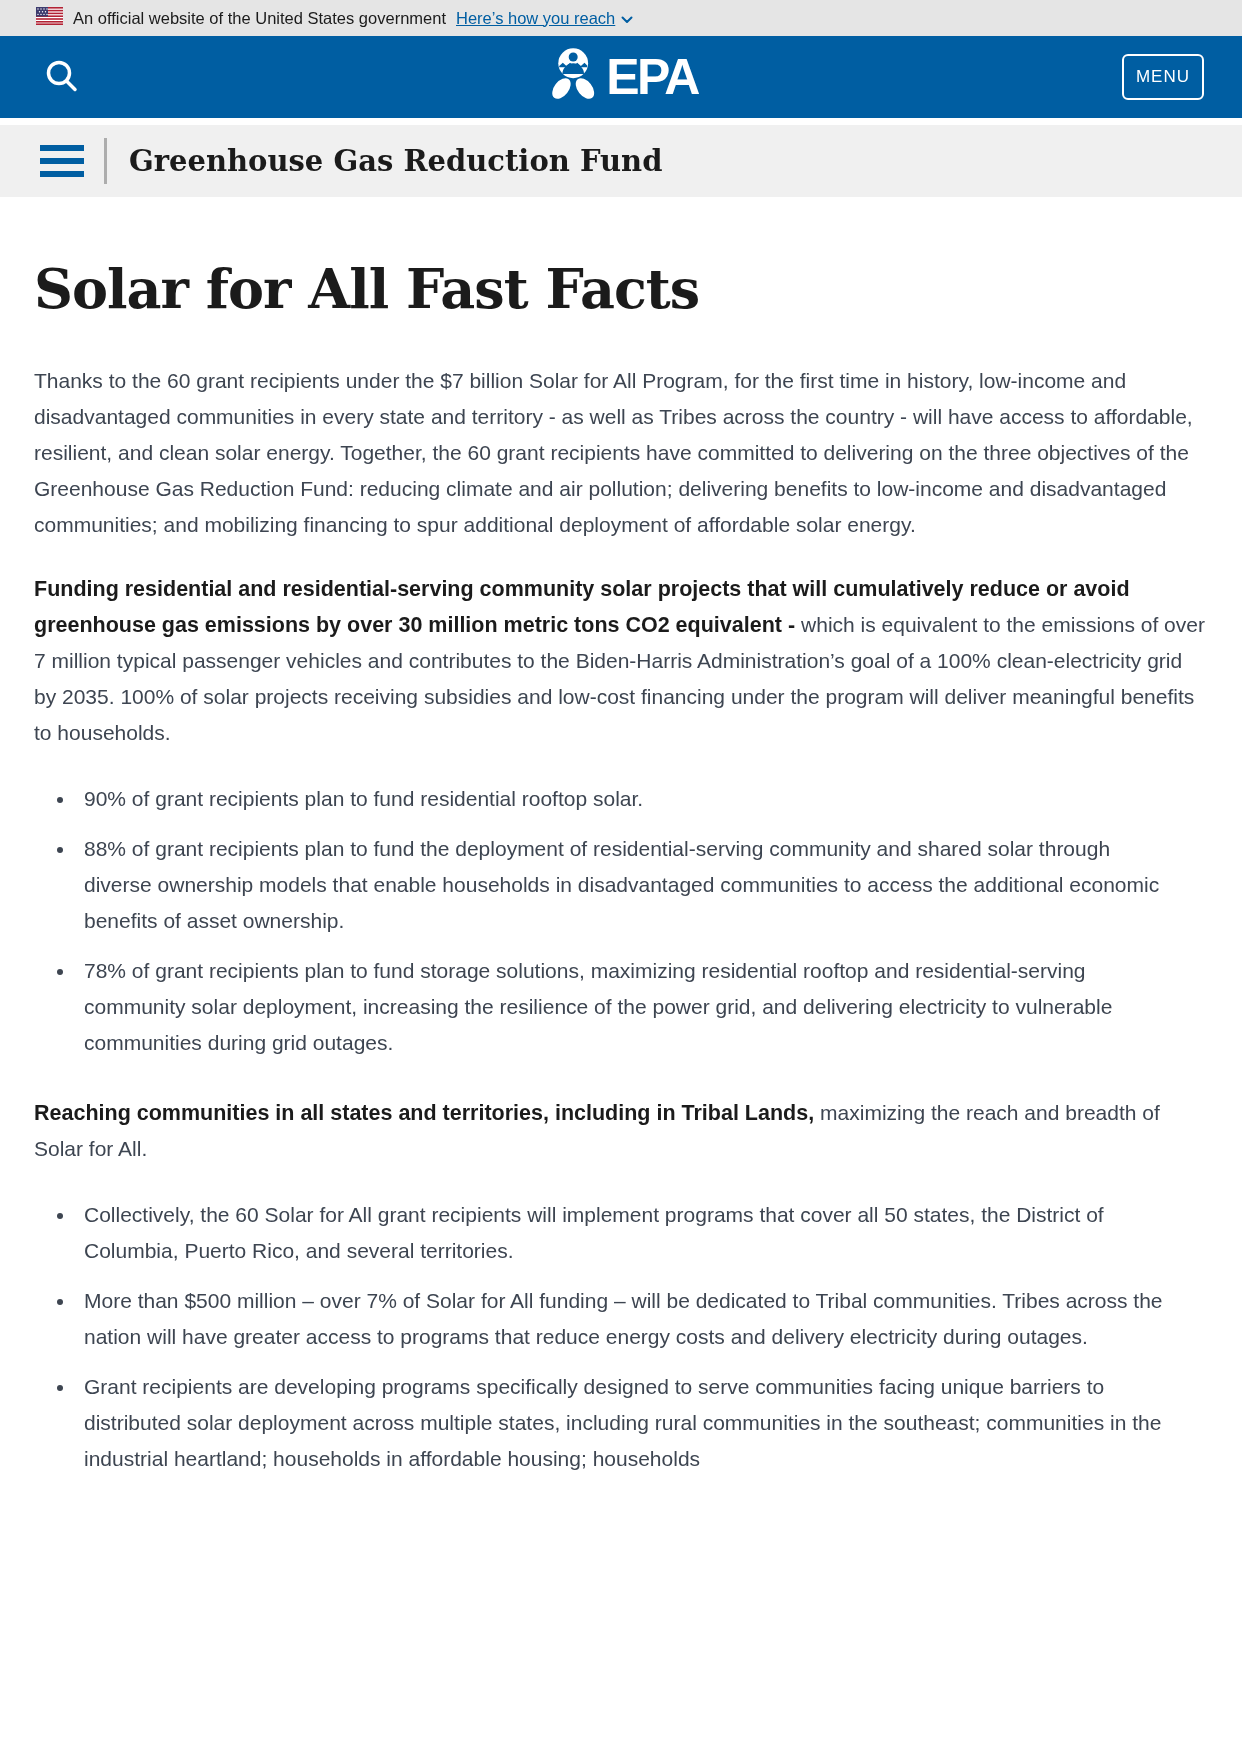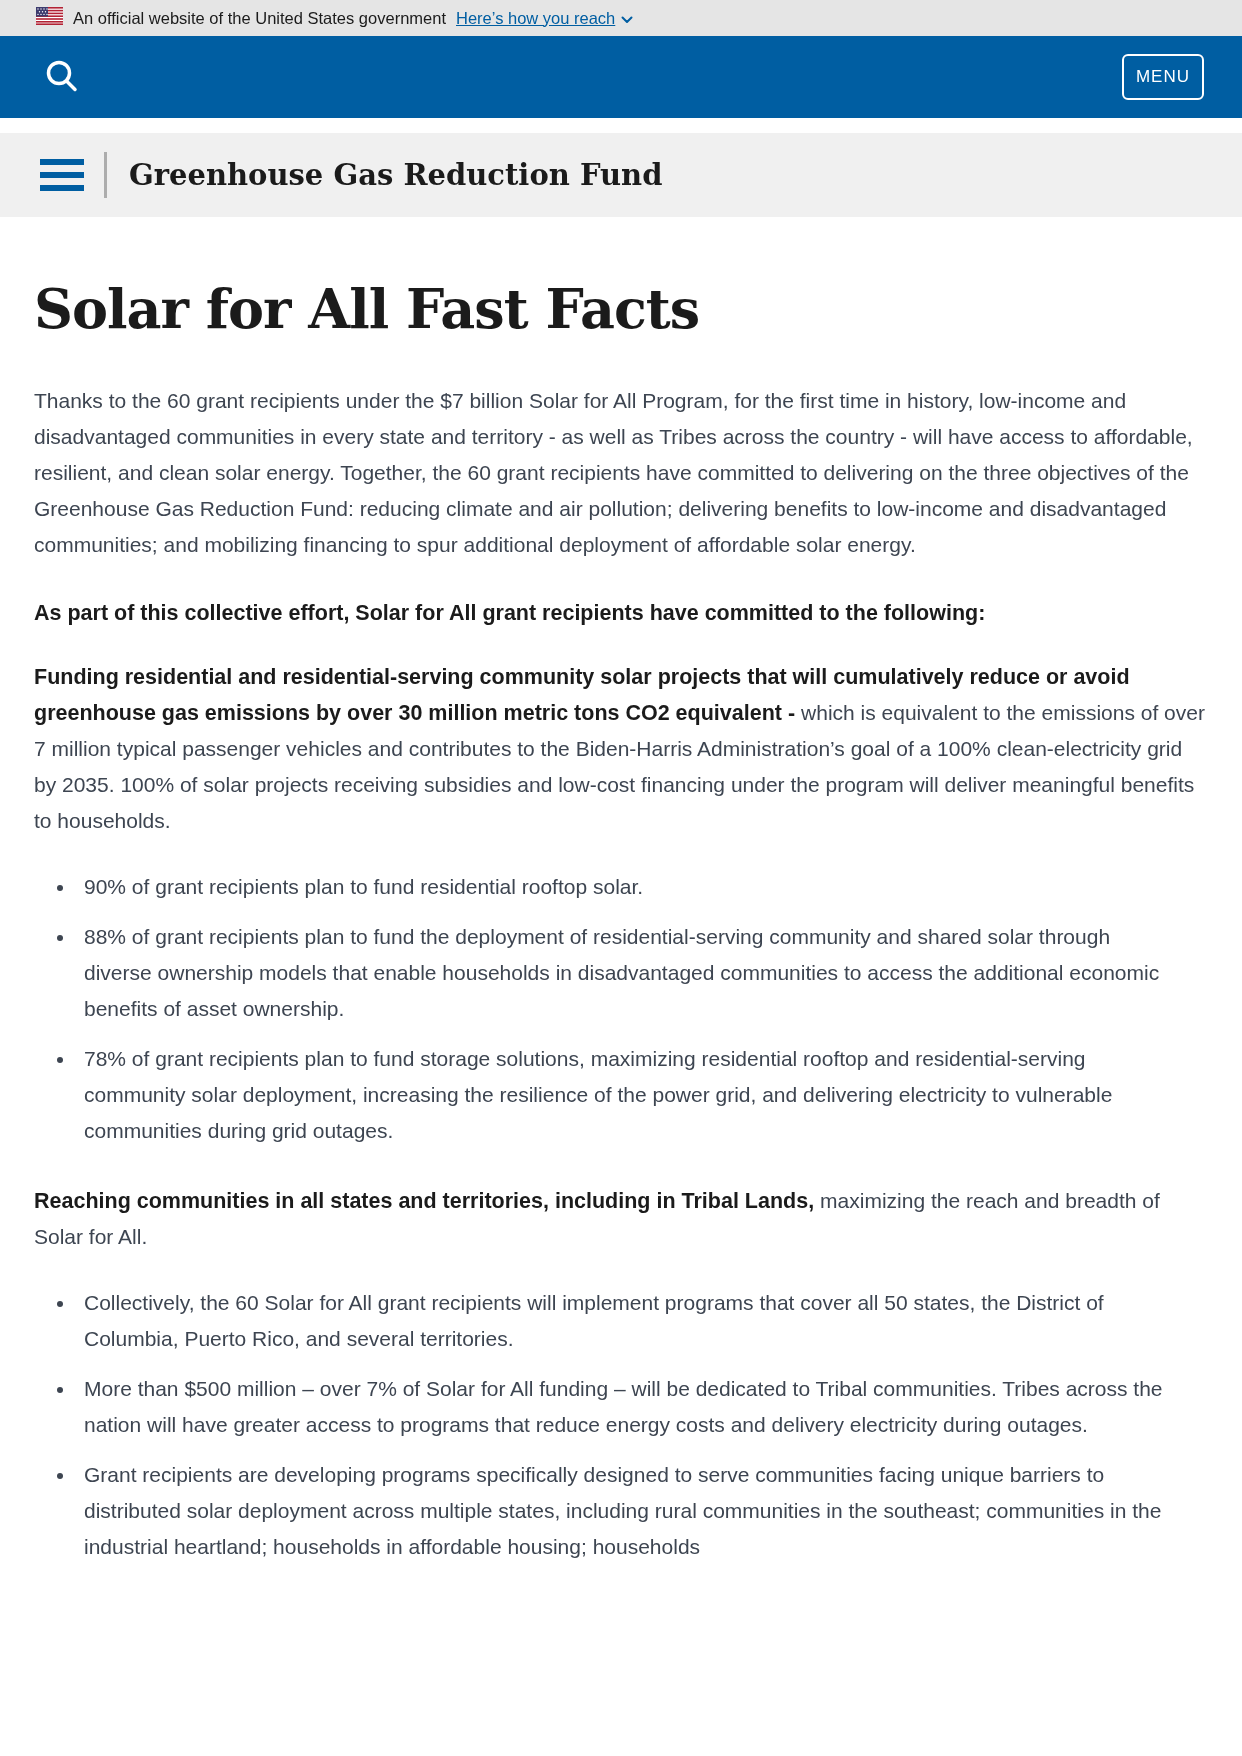--- a/index.html
+++ b/index.html
@@ -79,22 +79,22 @@
     color: #ffffff;
     font-size: 17px;
     letter-spacing: 1px;
     padding: 11px 12px;
     font-family: "Liberation Sans", sans-serif;
     cursor: pointer;
   }
 
   
   .sub-header {
-    margin-top: 15px;
-    height: 84px;
+    margin-top: 7px;
+    height: 72px;
     background: #f0f0f0;
     display: flex;
     align-items: center;
     padding-left: 40px;
   }
   .hamburger {
     background: none;
     border: none;
     cursor: pointer;
     display: flex;
@@ -211,40 +211,52 @@
 <header class="site-header">
   <button class="search-btn">
     <span>
       <svg width="40" height="40" viewBox="0 0 40 40" fill="none">
         <circle cx="17" cy="16" r="10.5" stroke="#ffffff" stroke-width="3.5"></circle>
         <line x1="24.5" y1="24" x2="33" y2="32.5" stroke="#ffffff" stroke-width="3.5" stroke-linecap="round"></line>
       </svg>
     </span>
   </button>
 
+  <div class="logo-lockup">
+    <span>
+      <svg width="58" height="56" viewBox="0 0 64 62">
+        <circle cx="32" cy="18" r="16.5" fill="#ffffff"></circle>
+        <circle cx="32" cy="11" r="5" fill="#005ea2"></circle>
+        <path d="M20 30 a12 12 0 0 1 24 0 z" fill="#005ea2"></path>
+        <path d="M16.5 21 l4 -3.5 4 3.5 4 -3.5 4 3.5 4 -3.5 4 3.5 4 -3.5 3 3 v2 h-31 z" fill="#005ea2"></path>
+        <ellipse cx="19" cy="46" rx="8" ry="13" fill="#ffffff" transform="rotate(38 19 46)"></ellipse>
+        <ellipse cx="45" cy="46" rx="8" ry="13" fill="#ffffff" transform="rotate(-38 45 46)"></ellipse>
+      </svg>
+    </span>
+    <span class="logo-word">EPA</span>
+  </div>
 
   <button class="menu-btn">MENU</button>
 </header>
 
 <div class="sub-header">
   <button class="hamburger">
     <span></span>
       <span></span>
       <span></span>
   </button>
   <div class="sub-divider"></div>
   <a class="sub-title">Greenhouse Gas Reduction Fund</a>
 </div>
 
 <main>
   <h1>Solar for All Fast Facts</h1>
 
   <p class="body-text">Thanks to the 60 grant recipients under the $7 billion Solar for All Program, for the first time in history, low-income and disadvantaged communities in every state and territory - as well as Tribes across the country - will have access to affordable, resilient, and clean solar energy. Together, the 60 grant recipients have committed to delivering on the three objectives of the Greenhouse Gas Reduction Fund: reducing climate and air pollution; delivering benefits to low-income and disadvantaged communities; and mobilizing financing to spur additional deployment of affordable solar energy.</p>
 
-  <p class="lead">As part of this collective effort, Solar for All grant recipients have committed to the following:</p>
 
   <p class="mixed">
     <strong>Funding residential and residential-serving community solar projects that will cumulatively reduce or avoid greenhouse gas emissions by over 30 million metric tons CO2 equivalent - </strong><span>which is equivalent to the emissions of over 7 million typical passenger vehicles and contributes to the Biden-Harris Administration’s goal of a 100% clean-electricity grid by 2035. 100% of solar projects receiving subsidies and low-cost financing under the program will deliver meaningful benefits to households.</span>
   </p>
 
   <ul class="fact-list">
     <li>90% of grant recipients plan to fund residential rooftop solar.</li>
     <li>88% of grant recipients plan to fund the deployment of residential-serving community and shared solar through diverse ownership models that enable households in disadvantaged communities to access the additional economic benefits of asset ownership.</li>
     <li>78% of grant recipients plan to fund storage solutions, maximizing residential rooftop and residential-serving community solar deployment, increasing the resilience of the power grid, and delivering electricity to vulnerable communities during grid outages.</li>
   </ul>

